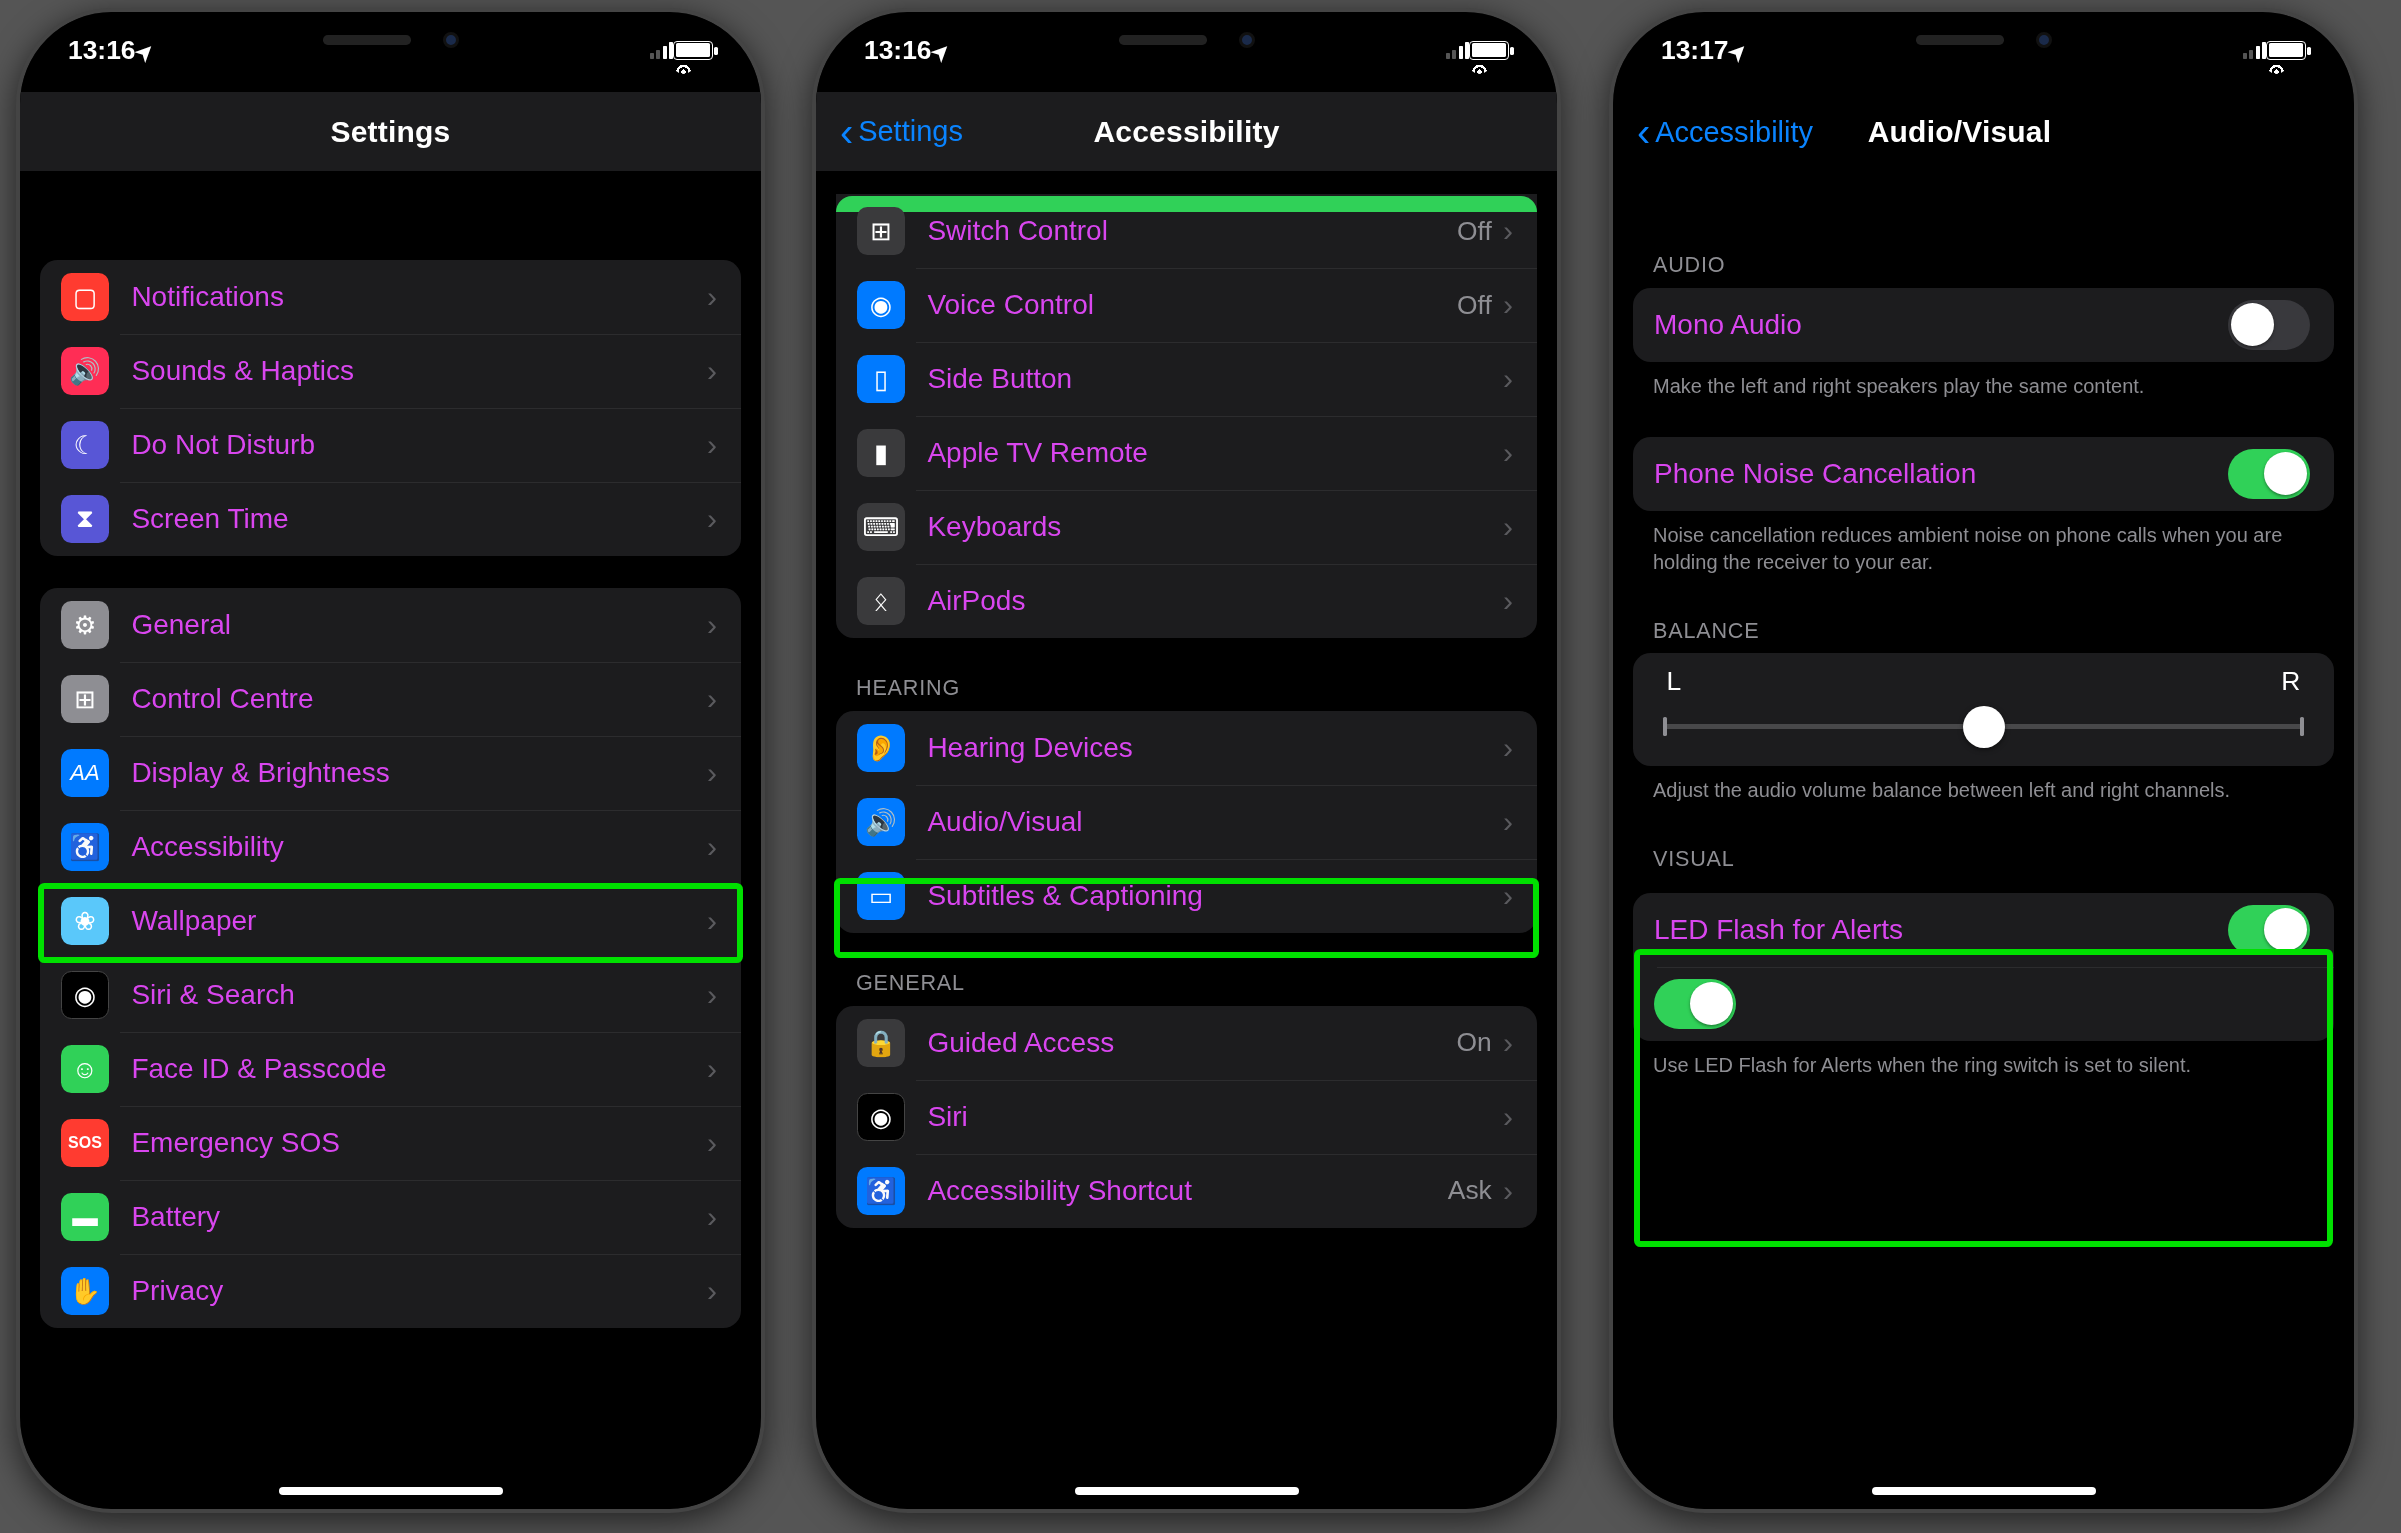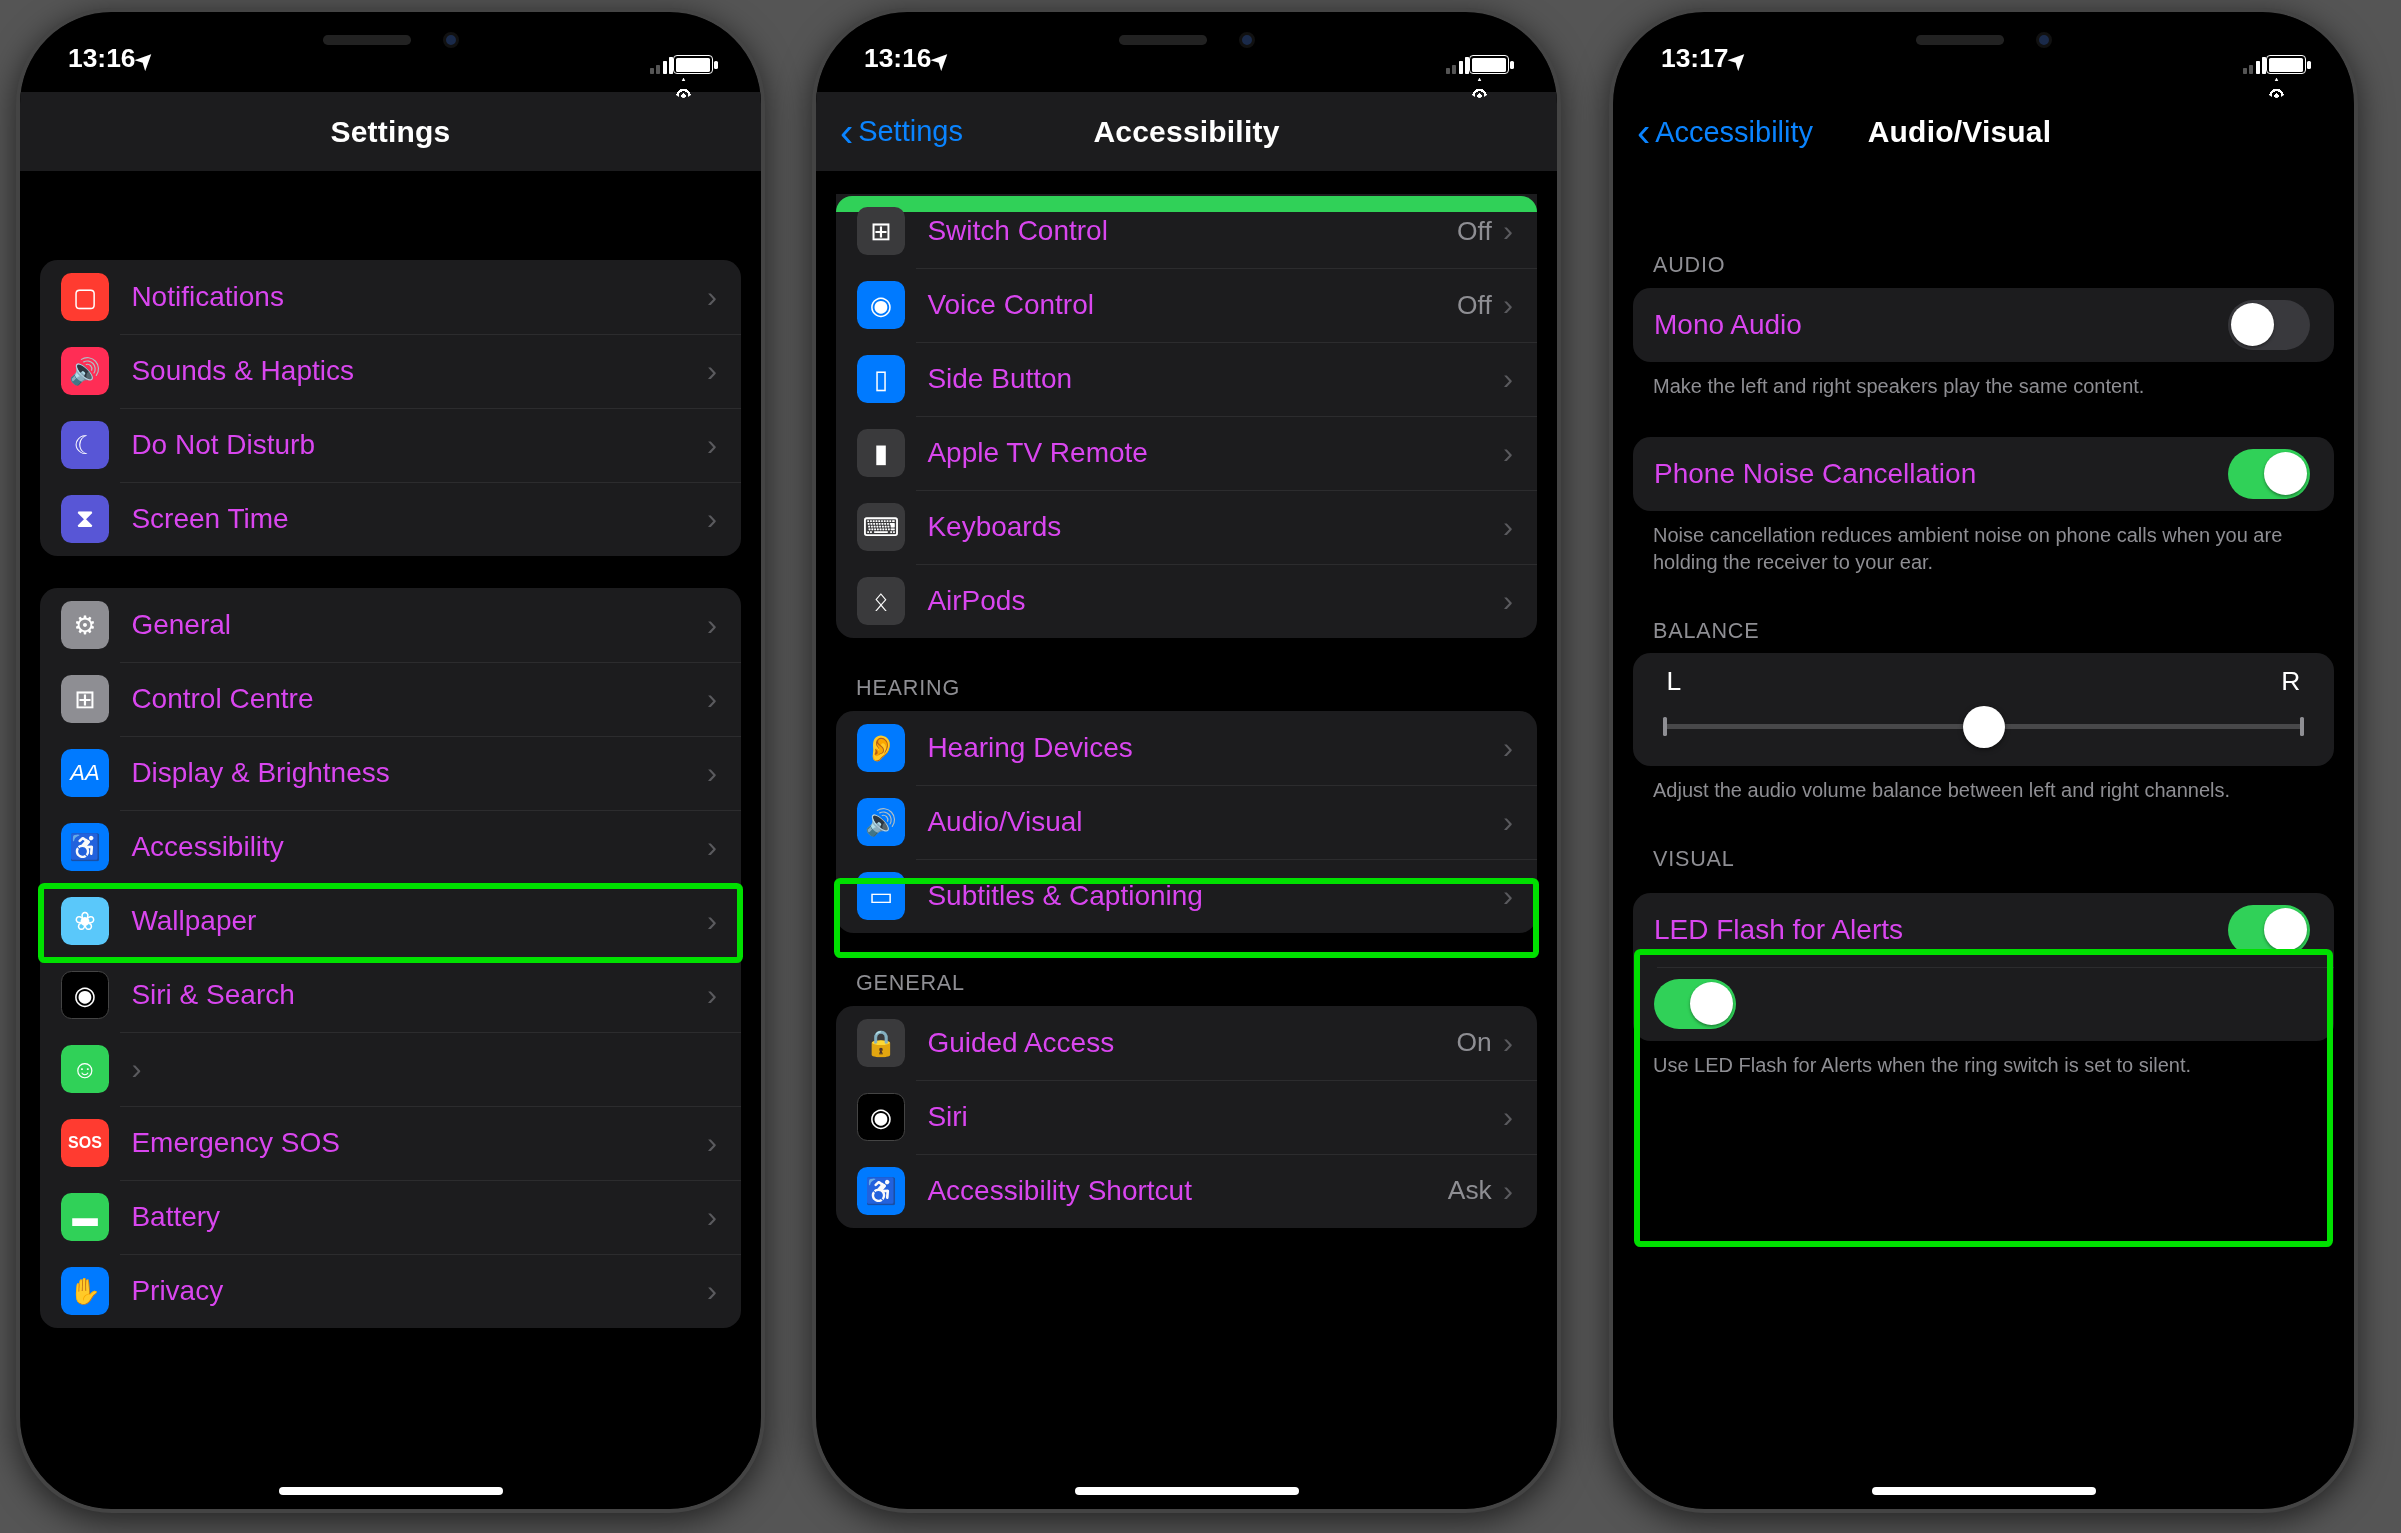--- a/index.html
+++ b/index.html
@@ -18,21 +18,21 @@
 
   .notch {
     position:absolute; top:0; left:50%; transform:translateX(-50%);
     width:344px; height:56px; background:#000; border-bottom-left-radius:32px; border-bottom-right-radius:32px;
     z-index:50; display:flex; align-items:center; justify-content:center; gap:32px;
   }
   .earpiece { width:88px; height:9.6px; background:#222; border-radius:4.8px; }
   .cam { width:16px; height:16px; background:#1a2a4a; border-radius:50%; border:3.2px solid #111; }
 
   .statusbar { position:absolute; top:14.4px; left:0; right:0; height:48px; display:flex; justify-content:space-between; padding:0 48px; color:#fff; font-weight:600; font-size:26.4px; z-index:40;}
-  .statusbar .left, .statusbar .right { display:flex; align-items:flex-end; gap:0;}
+  .statusbar .left, .statusbar .right { display:flex; align-items:center; gap:0;}
   .loc-arrow::after { content:"➤"; display:inline-block; transform:rotate(-45deg); font-size:21px;}
   .sig-bars { display:flex; align-items:flex-end; gap:2.4px; height:17.6px;}
   .sig-bars span { width:4px; background:#fff; border-radius:0.8px;}
   .sig-bars span:nth-child(1){height:6.4px;background:#555;} .sig-bars span:nth-child(2){height:9.6px;background:#555;}
   .sig-bars span:nth-child(3){height:13.6px;} .sig-bars span:nth-child(4){height:17.6px;}
   .wifi { width:0;height:0; }
   .wifi::before{ content:""; display:inline-block; width:21px; height:21px; border-radius:50%;
     background: radial-gradient(circle at 50% 90%, #fff 0 2.4px, transparent 2.4px),
       repeating-radial-gradient(circle at 50% 90%, transparent 0 4.8px, #fff 4.8px 7.2px, transparent 7.2px 10.4px);
     clip-path: polygon(0 100%,100% 100%,50% 0);}
@@ -162,20 +162,21 @@
               <div class="label">Wallpaper</div>
               <div class="chevron">›</div>
             </div>
         <div class="row">
               <div class="icon c-black">◉</div>
               <div class="label">Siri &amp; Search</div>
               <div class="chevron">›</div>
             </div>
         <div class="row">
               <div class="icon c-green">☺</div>
+              <div class="label">Face ID &amp; Passcode</div>
               <div class="chevron">›</div>
             </div>
         <div class="row">
               <div class="icon c-red" style="font-size:16px;font-weight:700;">SOS</div>
               <div class="label">Emergency SOS</div>
               <div class="chevron">›</div>
             </div>
         <div class="row">
               <div class="icon c-green">▬</div>
               <div class="label">Battery</div>

